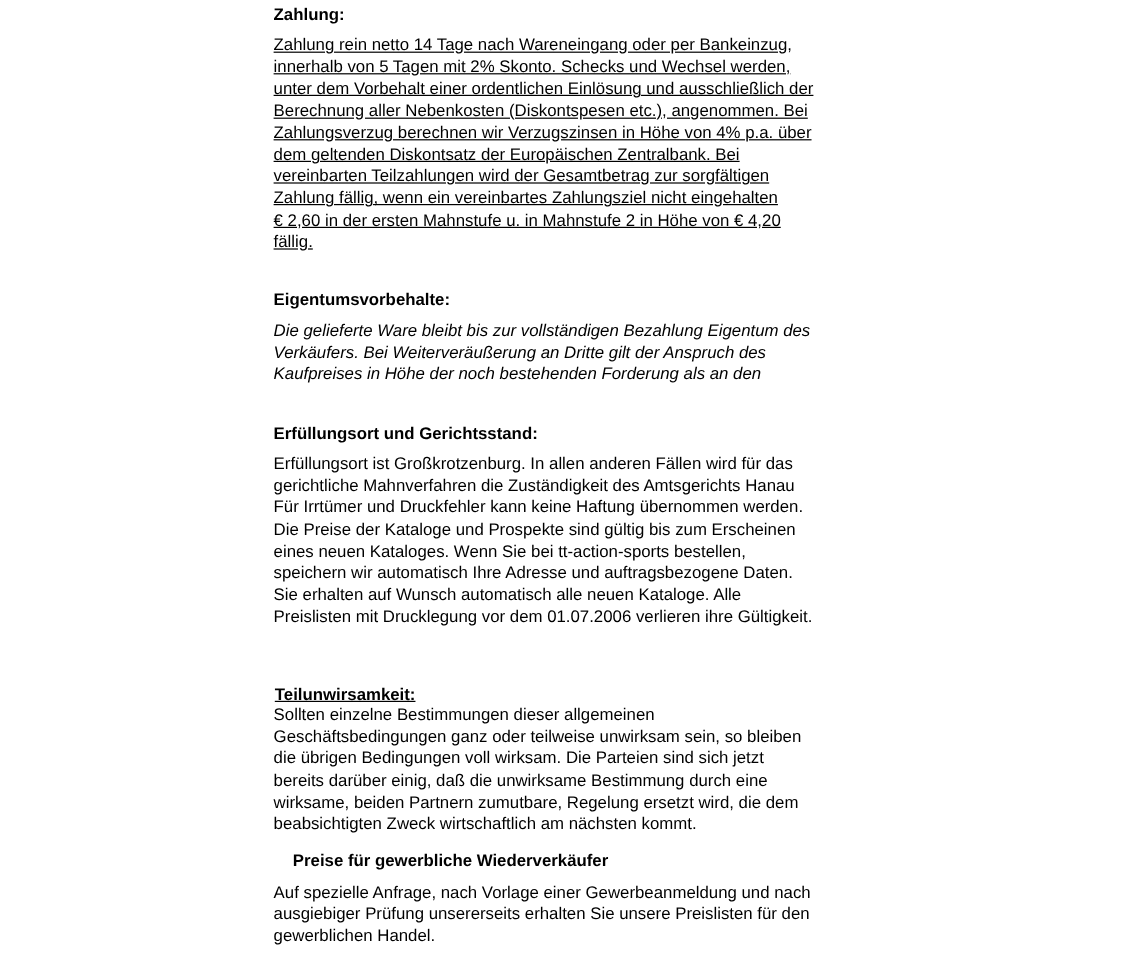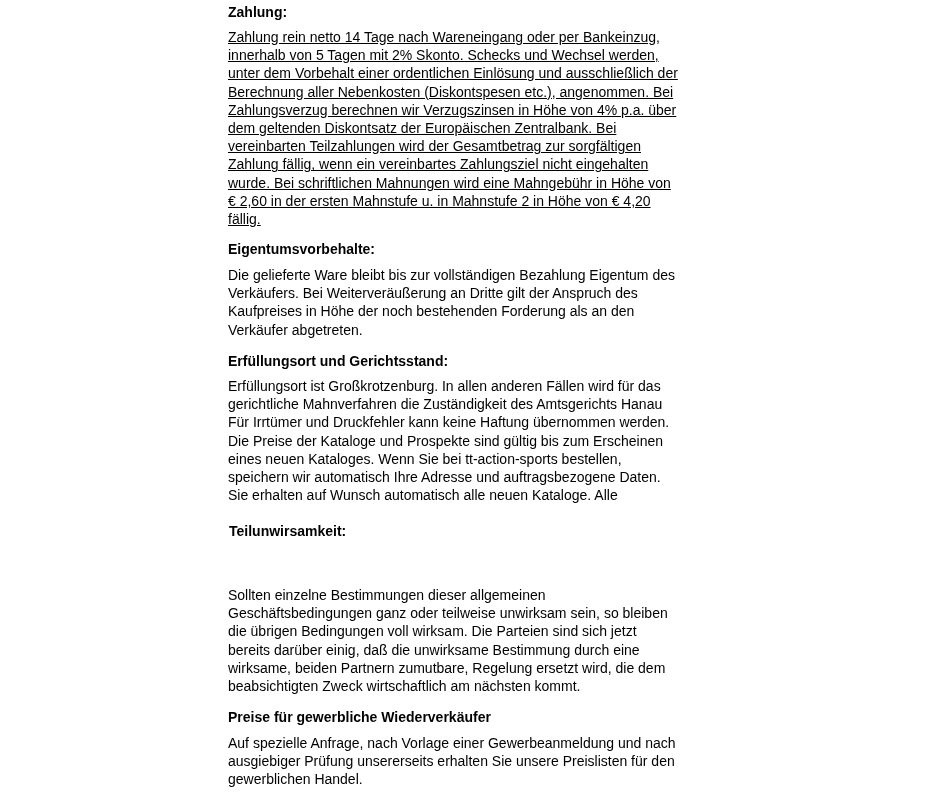--- a/index.html
+++ b/index.html
@@ -31,70 +31,69 @@
     .section-body {
       font-size: 14px;
       line-height: 18.2px;
       margin: 0;
       white-space: nowrap;
     }
     .line { display: block; }
     #s0 .section-title { position: absolute; top: 3px; }
     #s0 .section-body  { position: absolute; top: 28px; text-decoration: underline; }
     #s1 .section-title { position: absolute; top: 240px; }
-    #s1 .section-body  { position: absolute; top: 266px; }
+    #s1 .section-body  { position: absolute; top: 266px; font-style: italic; }
     #s2 .section-title { position: absolute; top: 352px; }
     #s2 .section-body  { position: absolute; top: 377px; }
-    #s3 .section-title { position: absolute; top: 522px; left: 1px; }
+    #s3 .section-title { position: absolute; top: 569px; left: 1px; text-decoration: underline; }
     #s3 .section-body  { position: absolute; top: 586px; }
-    #s4 .section-title { position: absolute; top: 708px; }
+    #s4 .section-title { position: absolute; top: 708px; margin-left: 16px; }
     #s4 .section-body  { position: absolute; top: 734px; }
   </style>
 </head>
 <body>
 
 <div class="doc">
 
   <div id="s0">
     <h2 class="section-title">Zahlung:</h2>
     <p class="section-body">
       <span class="line">Zahlung rein netto 14 Tage nach Wareneingang oder per Bankeinzug,</span>
       <span class="line">innerhalb von 5 Tagen mit 2% Skonto. Schecks und Wechsel werden,</span>
       <span class="line">unter dem Vorbehalt einer ordentlichen Einlösung und ausschließlich der</span>
       <span class="line">Berechnung aller Nebenkosten (Diskontspesen etc.), angenommen. Bei</span>
       <span class="line">Zahlungsverzug berechnen wir Verzugszinsen in Höhe von 4% p.a. über</span>
       <span class="line">dem geltenden Diskontsatz der Europäischen Zentralbank. Bei</span>
       <span class="line">vereinbarten Teilzahlungen wird der Gesamtbetrag zur sorgfältigen</span>
       <span class="line">Zahlung fällig, wenn ein vereinbartes Zahlungsziel nicht eingehalten</span>
-      <span class="line">wurde. Bei schriftlichen Mahnungen wird eine Mahngebühr in Höhe von</span>
       <span class="line">€ 2,60 in der ersten Mahnstufe u. in Mahnstufe 2 in Höhe von € 4,20</span>
       <span class="line">fällig.</span>
     </p>
   </div>
 
   <div id="s1">
     <h2 class="section-title">Eigentumsvorbehalte:</h2>
     <p class="section-body">
       <span class="line">Die gelieferte Ware bleibt bis zur vollständigen Bezahlung Eigentum des</span>
       <span class="line">Verkäufers. Bei Weiterveräußerung an Dritte gilt der Anspruch des</span>
       <span class="line">Kaufpreises in Höhe der noch bestehenden Forderung als an den</span>
-      <span class="line">Verkäufer abgetreten.</span>
     </p>
   </div>
 
   <div id="s2">
     <h2 class="section-title">Erfüllungsort und Gerichtsstand:</h2>
     <p class="section-body">
       <span class="line">Erfüllungsort ist Großkrotzenburg. In allen anderen Fällen wird für das</span>
       <span class="line">gerichtliche Mahnverfahren die Zuständigkeit des Amtsgerichts Hanau</span>
       <span class="line">Für Irrtümer und Druckfehler kann keine Haftung übernommen werden.</span>
       <span class="line">Die Preise der Kataloge und Prospekte sind gültig bis zum Erscheinen</span>
       <span class="line">eines neuen Kataloges. Wenn Sie bei tt-action-sports bestellen,</span>
       <span class="line">speichern wir automatisch Ihre Adresse und auftragsbezogene Daten.</span>
       <span class="line">Sie erhalten auf Wunsch automatisch alle neuen Kataloge. Alle</span>
+      <span class="line">Preislisten mit Drucklegung vor dem 01.07.2006 verlieren ihre Gültigkeit.</span>
     </p>
   </div>
 
   <div id="s3">
     <h2 class="section-title">Teilunwirsamkeit:</h2>
     <p class="section-body">
       <span class="line">Sollten einzelne Bestimmungen dieser allgemeinen</span>
       <span class="line">Geschäftsbedingungen ganz oder teilweise unwirksam sein, so bleiben</span>
       <span class="line">die übrigen Bedingungen voll wirksam. Die Parteien sind sich jetzt</span>
       <span class="line">bereits darüber einig, daß die unwirksame Bestimmung durch eine</span>

